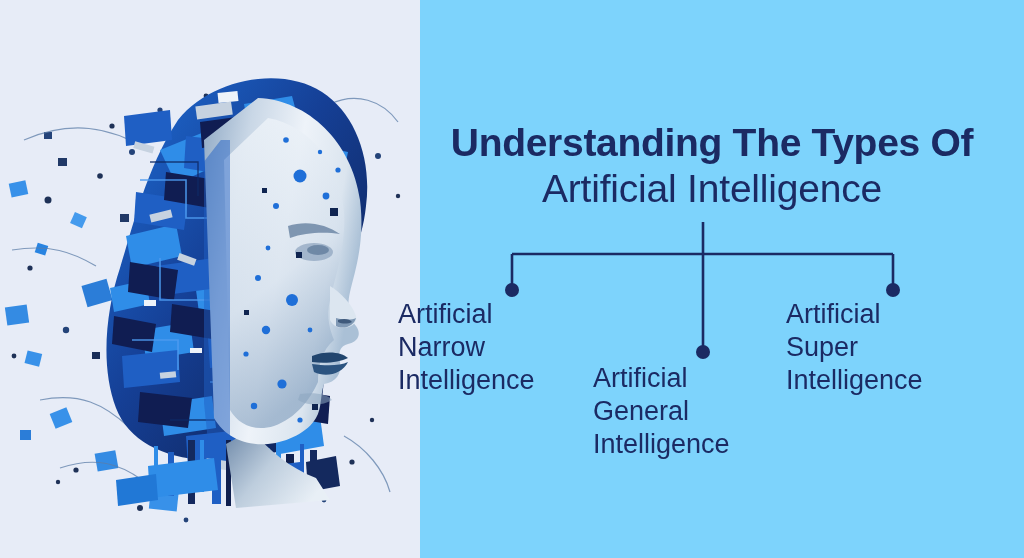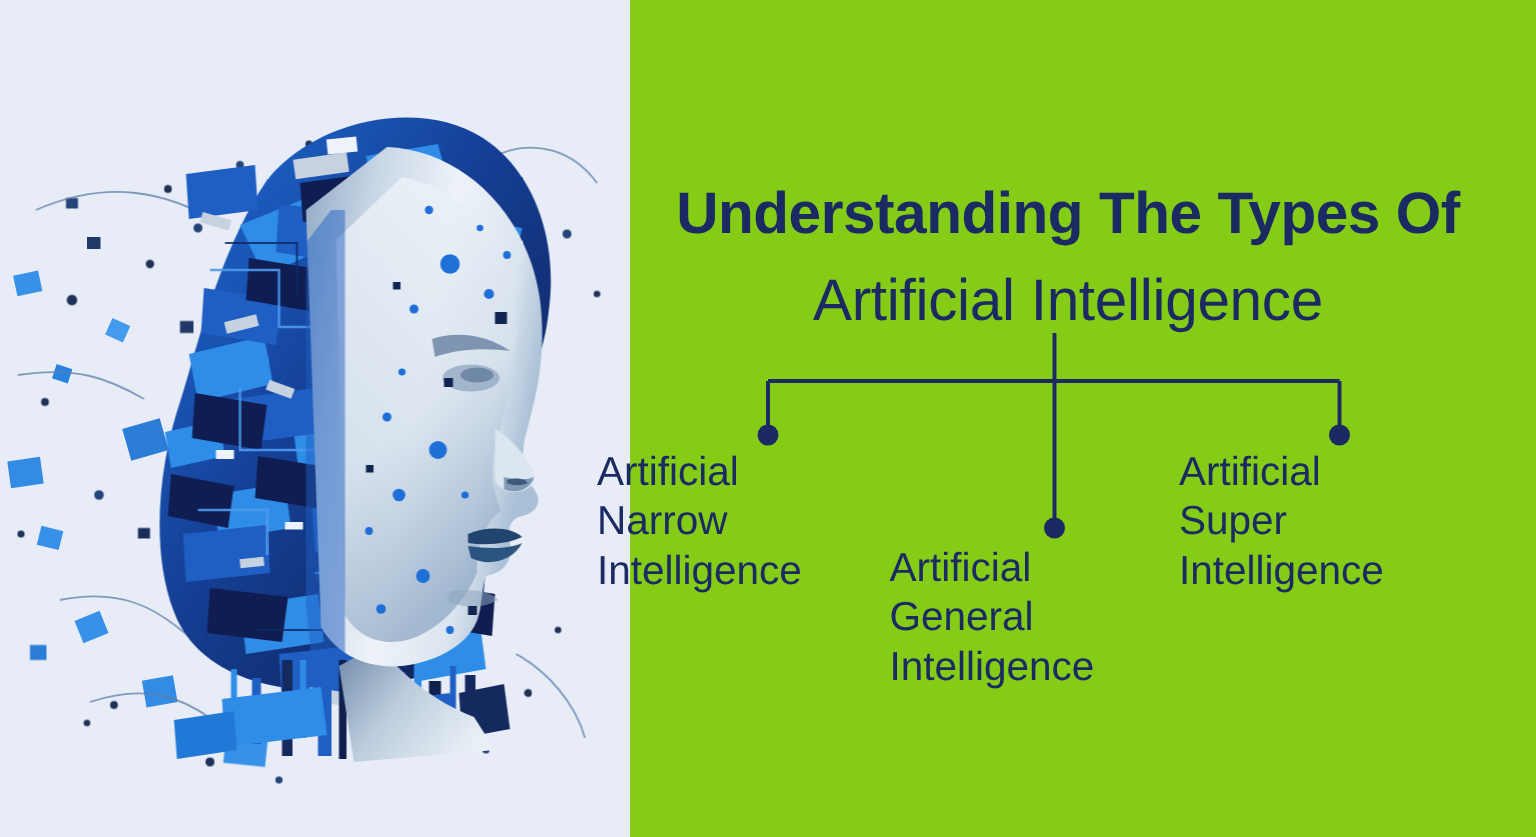--- a/index.html
+++ b/index.html
@@ -7,21 +7,21 @@
     padding: 0;
     background: #e7ecf7;
   }
   body {
     font-family: "Liberation Sans", sans-serif;
   }
   #canvas {
     position: relative;
     width: 1024px;
     height: 558px;
-    background: #84cc16;
+    background: #7dd3fc;
     overflow: hidden;
   }
 
   
   #artwork {
     position: absolute;
     left: 0;
     top: 0;
     width: 420px;
     height: 558px;
@@ -43,21 +43,21 @@
     font-size: 39px;
     font-weight: 700;
     letter-spacing: -0.3px;
     white-space: nowrap;
   }
   .title-line2 {
     display: block;
     font-size: 39px;
     font-weight: 400;
     letter-spacing: -0.2px;
-    margin-top: 16px;
+    margin-top: 4px;
     white-space: nowrap;
   }
 
   
   #connector {
     position: absolute;
     left: 424px;
     top: 215px;
     width: 576px;
     height: 150px;

